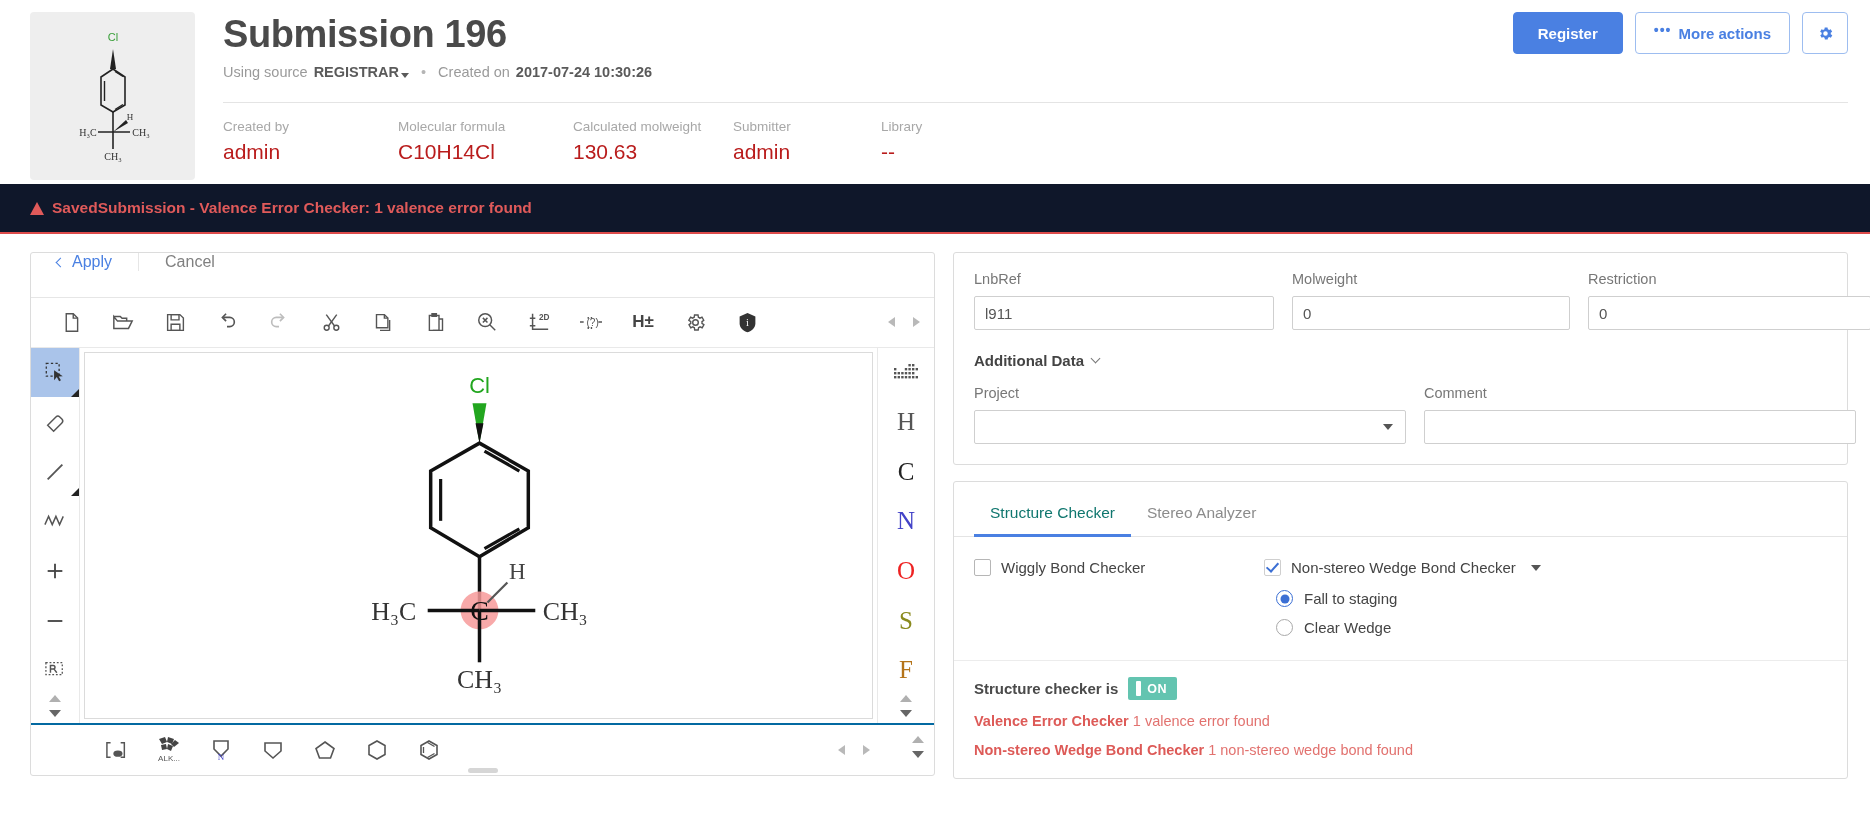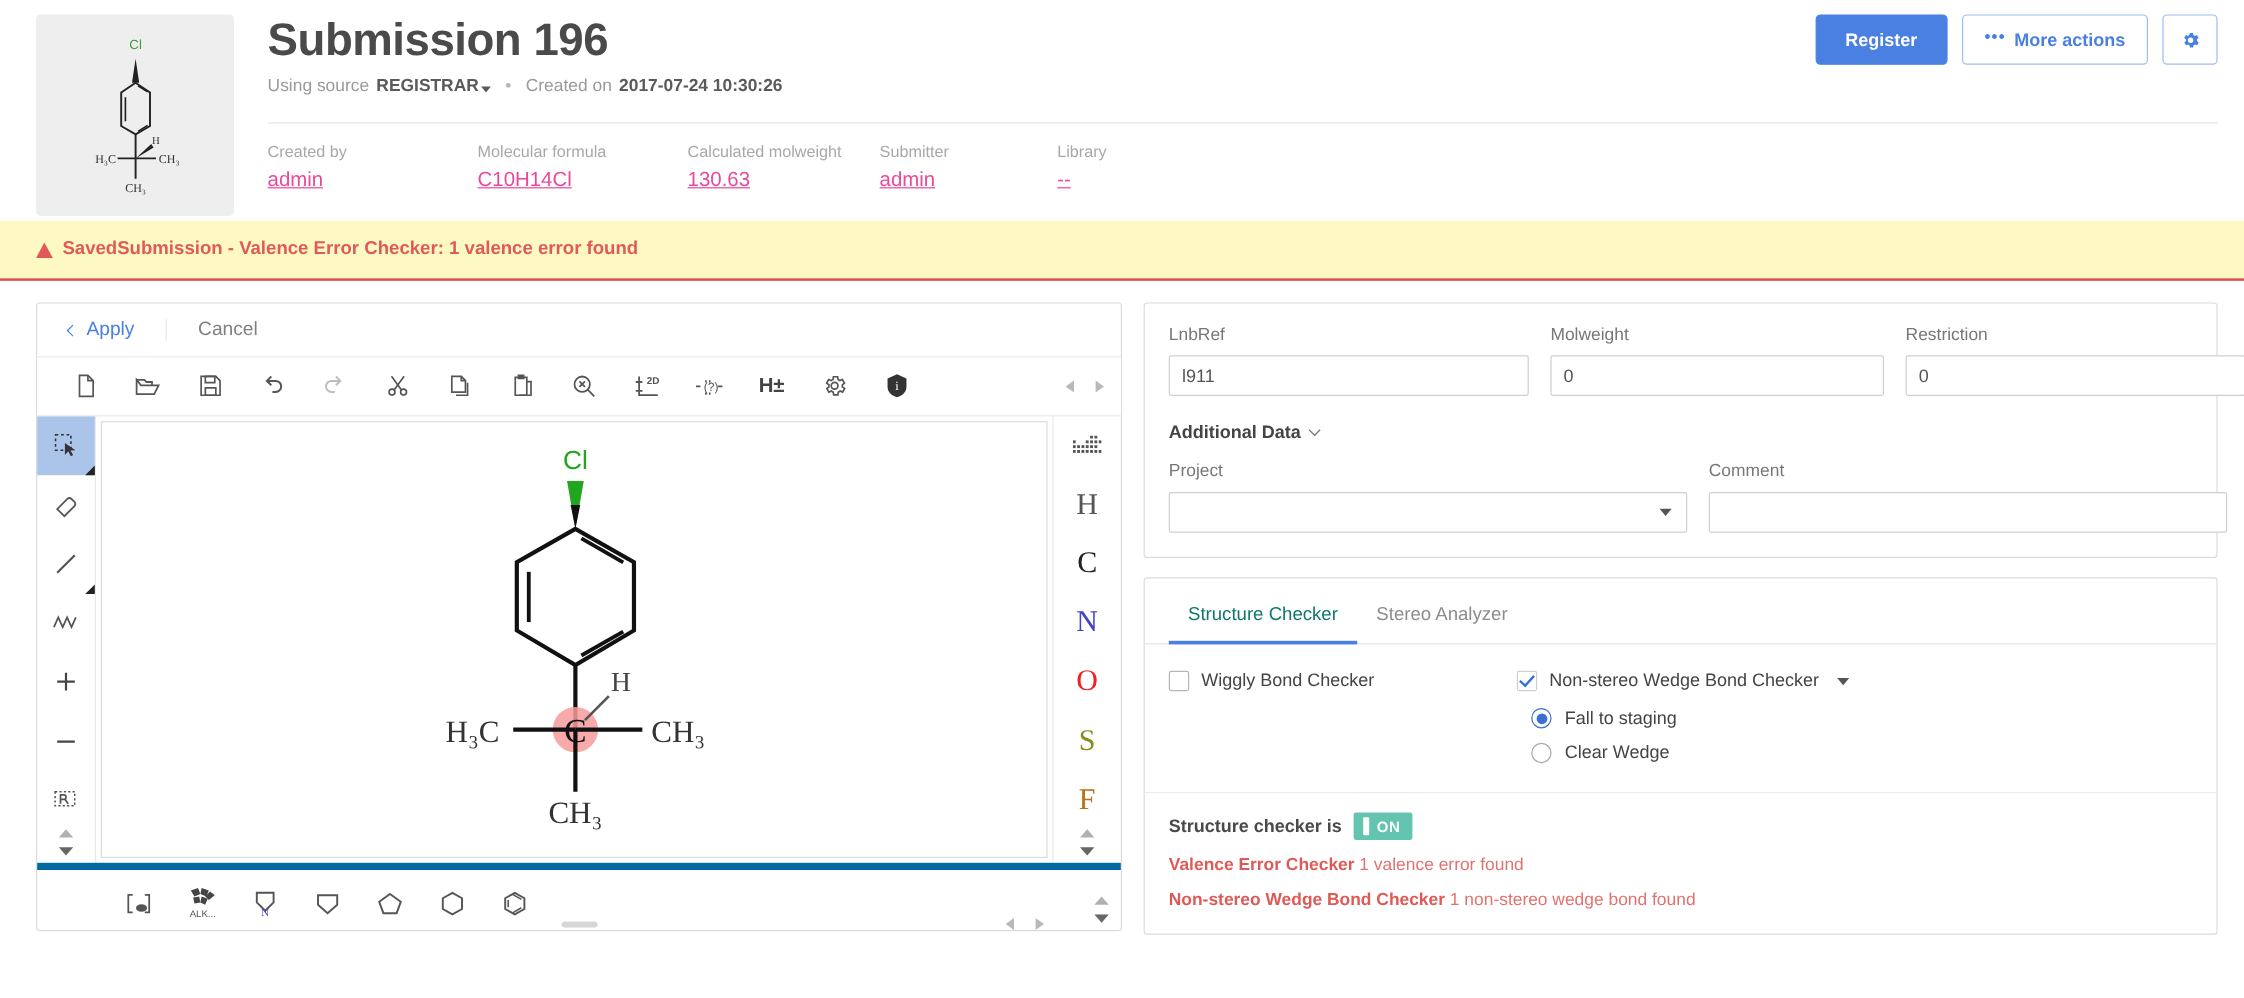--- a/index.html
+++ b/index.html
@@ -73,24 +73,23 @@
   }
   .meta-row { display: flex; }
   .meta-cell { margin-right: 0; }
   .meta-cell .meta-label {
     font-size: 13.5px;
     color: #a8a8a8;
     margin-bottom: 6px;
     white-space: nowrap;
   }
   .meta-cell .meta-value {
-    font-size: 17px;
-    color: #ec4899;
+    font-size: 21px;
+    color: #b91c1c;
     white-space: nowrap;
-    text-decoration: underline;
   }
   .mc-created  { width: 175px; }
   .mc-formula  { width: 175px; }
   .mc-molw     { width: 160px; }
   .mc-submitter{ width: 148px; }
   .mc-library  { width: 120px; }
 
   .header-actions {
     position: absolute;
     right: 22px;
@@ -130,21 +129,21 @@
     color: #4a80e2;
     border: 1px solid #9dbdf0;
     height: 42px;
     width: 46px;
     padding: 0;
   }
   .dots-glyph { letter-spacing: 1px; font-size: 14px; line-height: 1; position: relative; top: -3px;}
 
   
   .error-banner {
-    background: #fef9c3;
+    background: #0f172a;
     border-bottom: 2px solid #dd4b4b;
     height: 50px;
     display: flex;
     align-items: center;
     padding: 0 30px;
     box-sizing: border-box;
     margin-top: 6px;
   }
   .error-banner .etext {
     color: #e05a5a;
@@ -187,21 +186,21 @@
     display: flex;
     flex-direction: column;
     gap: 16px;
     min-width: 0;
   }
 
   
   .apply-bar {
     height: 48px;
     display: flex;
-    align-items: center;
+    align-items: flex-start;
     border-bottom: 1px solid #e6e6e6;
   }
   .apply-btn, .cancel-btn {
     display: flex;
     align-items: center;
     padding: 0 26px;
     font-size: 16px;
     cursor: pointer;
   }
   .apply-btn { color: #4a80e2; border-right: 1px solid #e6e6e6; gap: 8px; }
@@ -332,23 +331,23 @@
     align-items: center;
     justify-content: center;
     font-family: "Liberation Serif", serif;
     font-size: 25px;
     cursor: pointer;
   }
 
   
   .tool-bottom {
     height: 54px;
-    border-top: 6px solid #0369a1;
-    display: flex;
-    align-items: flex-end;
+    border-top: 2px solid #0369a1;
+    display: flex;
+    align-items: center;
     padding-left: 60px;
     position: relative;
   }
   .tool-bottom .bbtn {
     width: 52px;
     height: 44px;
     display: flex;
     align-items: center;
     justify-content: center;
     color: #555;

